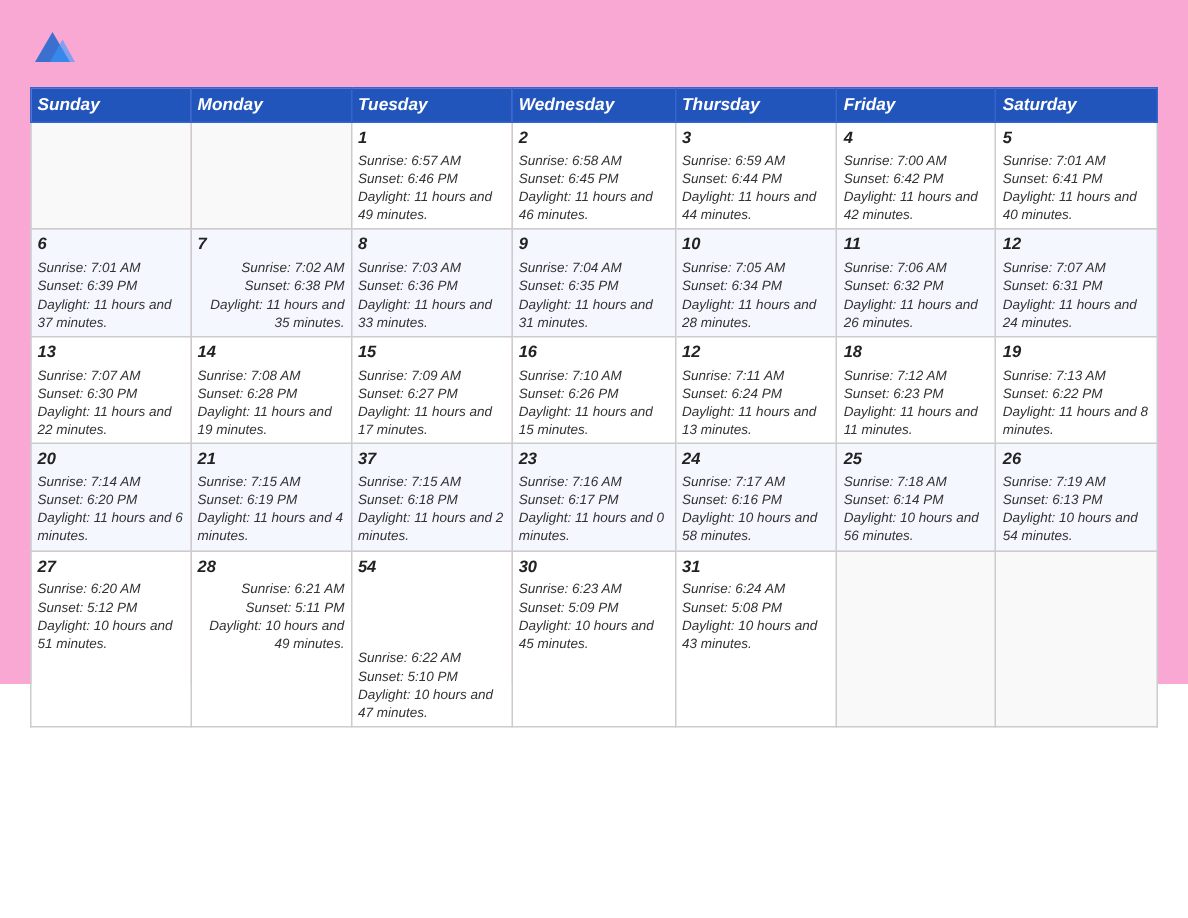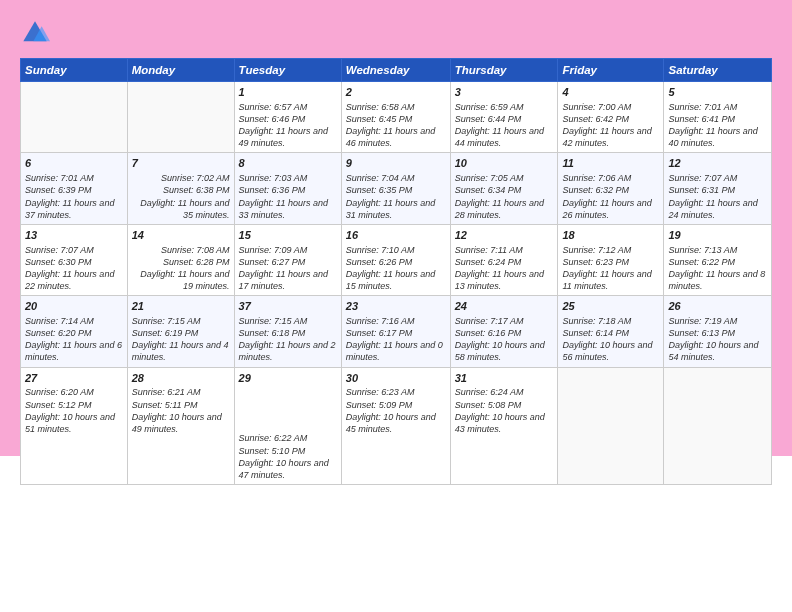--- a/index.html
+++ b/index.html
@@ -210,21 +210,21 @@
         </tr>
         <tr>
           <td>
             <span class="day-number">13</span>
             <div class="day-info" style="white-space: pre-line;">Sunrise: 7:07 AM
 Sunset: 6:30 PM
 Daylight: 11 hours and 22 minutes.</div>
           </td>
           <td>
             <span class="day-number">14</span>
-            <div class="day-info" style="white-space: pre-line; text-align: right;">Sunrise: 7:08 AM
+            <div class="day-info" style="white-space: pre-line;">Sunrise: 7:08 AM
 Sunset: 6:28 PM
 Daylight: 11 hours and 19 minutes.</div>
           </td>
           <td>
             <span class="day-number">15</span>
             <div class="day-info" style="white-space: pre-line;">Sunrise: 7:09 AM
 Sunset: 6:27 PM
 Daylight: 11 hours and 17 minutes.</div>
           </td>
           <td>
@@ -298,26 +298,26 @@
         </tr>
         <tr>
           <td>
             <span class="day-number">27</span>
             <div class="day-info" style="white-space: pre-line;">Sunrise: 6:20 AM
 Sunset: 5:12 PM
 Daylight: 10 hours and 51 minutes.</div>
           </td>
           <td>
             <span class="day-number">28</span>
-            <div class="day-info" style="white-space: pre-line;">Sunrise: 6:21 AM
+            <div class="day-info" style="white-space: pre-line; text-align: right;">Sunrise: 6:21 AM
 Sunset: 5:11 PM
 Daylight: 10 hours and 49 minutes.</div>
           </td>
           <td>
-            <span class="day-number">29</span>
+            <span class="day-number">54</span>
             <div class="day-info" style="white-space: pre-line; margin-top: 47px;">Sunrise: 6:22 AM
 Sunset: 5:10 PM
 Daylight: 10 hours and 47 minutes.</div>
           </td>
           <td>
             <span class="day-number">30</span>
             <div class="day-info" style="white-space: pre-line;">Sunrise: 6:23 AM
 Sunset: 5:09 PM
 Daylight: 10 hours and 45 minutes.</div>
           </td>

